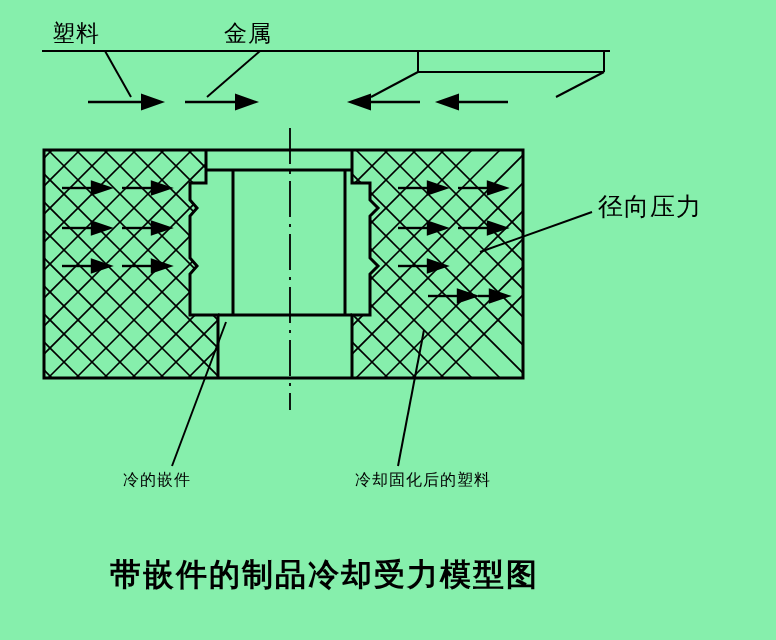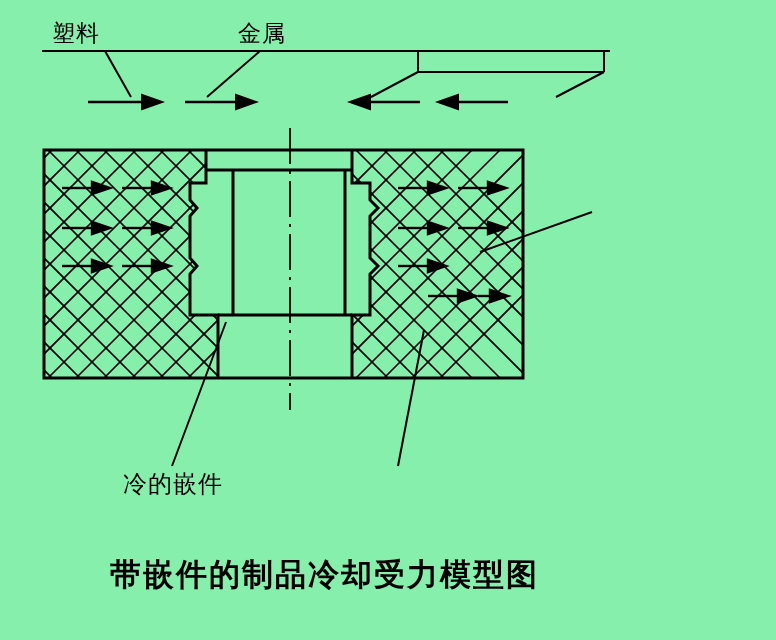--- a/index.html
+++ b/index.html
@@ -33,21 +33,21 @@
   }
   .lbl-top {
     font-size: 23px;
     letter-spacing: 1px;
   }
   .lbl-side {
     font-size: 25px;
     letter-spacing: 1px;
   }
   .lbl-bottom {
-    font-size: 24px;
+    font-size: 16px;
     letter-spacing: 1px;
   }
   .caption {
     position: absolute;
     color: #000000;
     font-family: Liberation Sans, sans-serif;
     font-weight: bold;
     font-size: 31px;
     letter-spacing: 2px;
     white-space: nowrap;
@@ -226,20 +226,22 @@
 
     <g stroke="#000000" stroke-width="2" fill="none">
 
       <line x1="226" y1="322" x2="172" y2="466"></line>
 
       <line x1="424" y1="330" x2="398" y2="466"></line>
     </g>
   </svg>
 
   <div class="lbl lbl-top" style="left:52px; top:22px;">塑料</div>
-  <div class="lbl lbl-top" style="left:238px; top:22px;">金属</div>
-
+  <div class="lbl lbl-top" style="left:224px; top:22px;">金属</div>
+
+  <div class="lbl lbl-side" style="left:598px; top:194px;">径向压力</div>
 
   <div class="lbl lbl-bottom" style="left:123px; top:472px;">冷的嵌件</div>
+  <div class="lbl lbl-bottom" style="left:355px; top:472px;">冷却固化后的塑料</div>
 
   <div class="caption" style="left:110px; top:554px;">带嵌件的制品冷却受力模型图</div>
 
 </div>
 
 </body></html>

